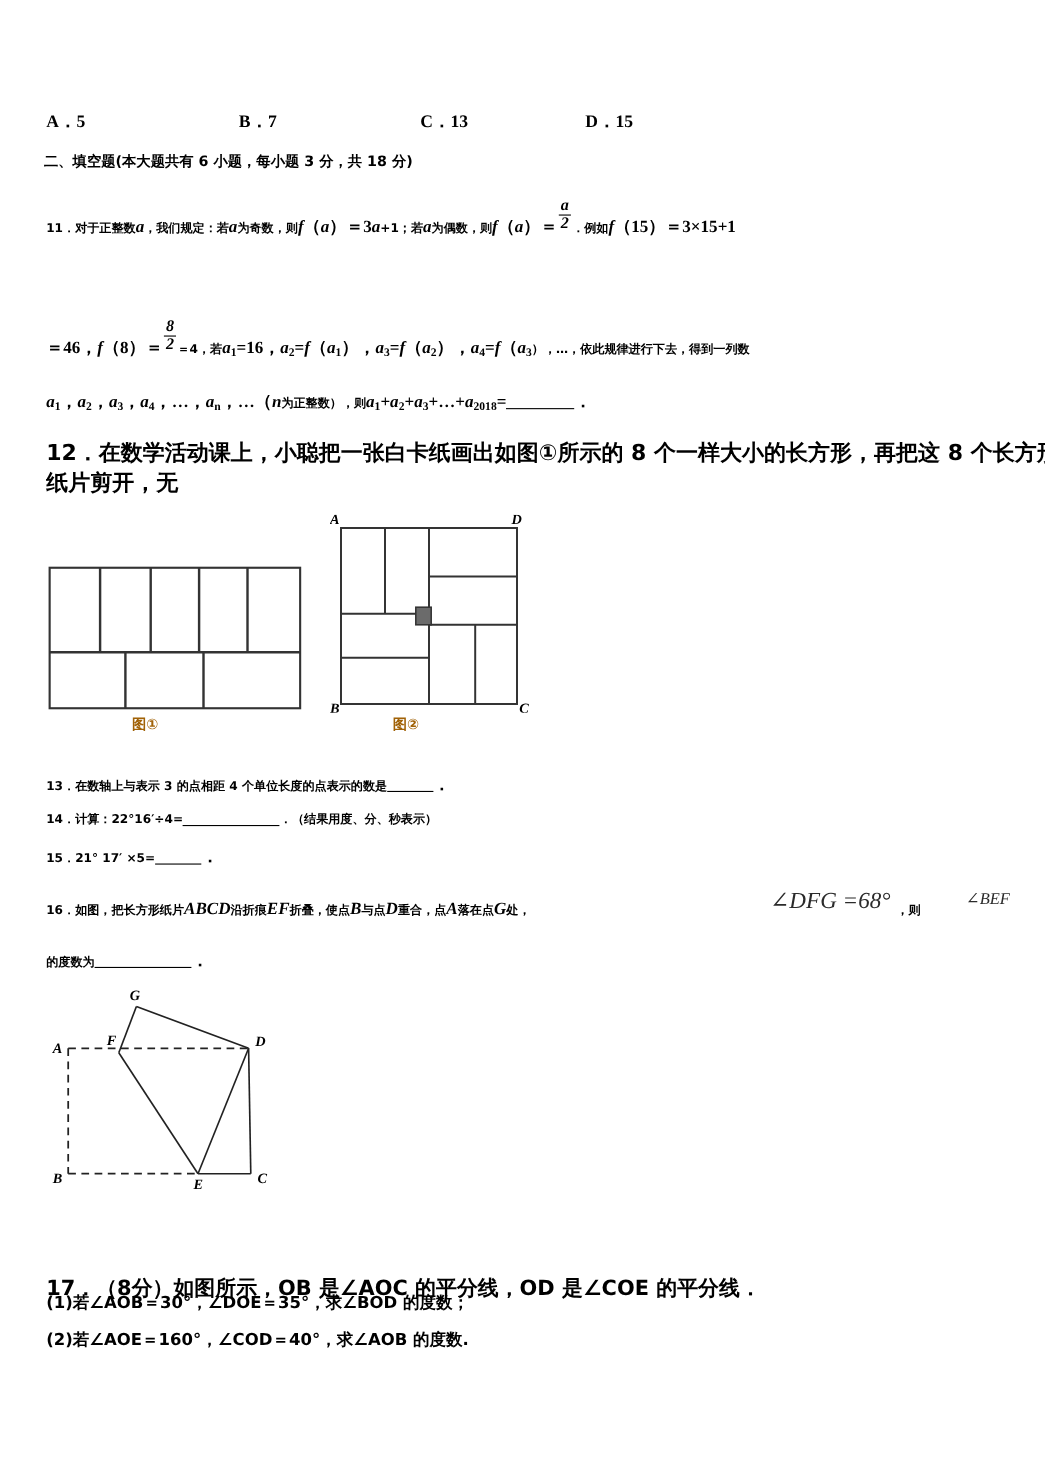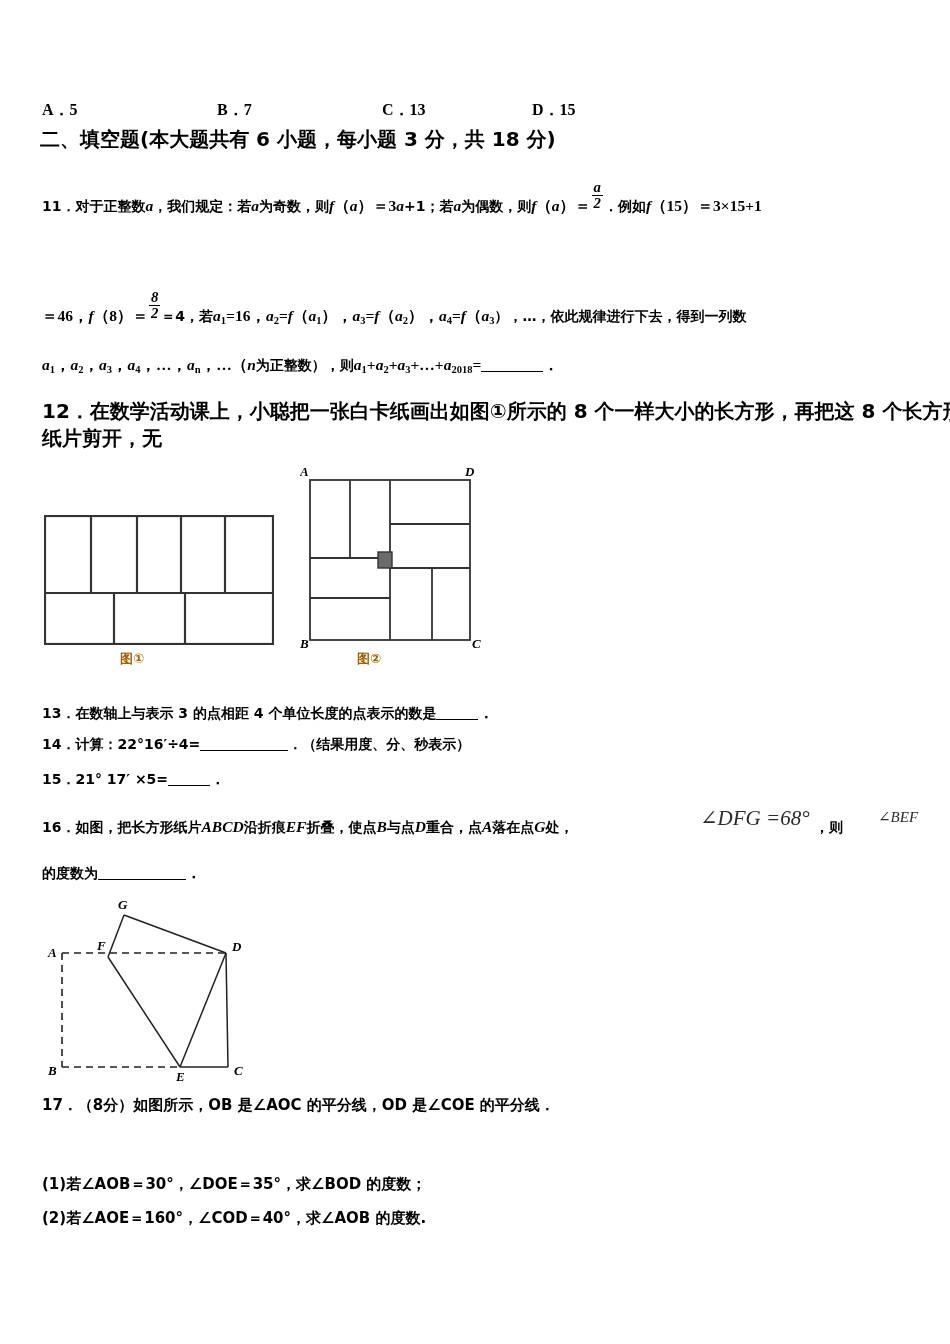--- a/index.html
+++ b/index.html
@@ -20,21 +20,21 @@
     width: 950px;
     height: 1156px;
     padding: 12px;
   }
 
   
   .abs { position: absolute; }
   .cn {
     font-family: "DejaVu Sans", "Liberation Sans", sans-serif;
     font-weight: 700;
-    font-size: 14px;
+    font-size: 11px;
   }
   .mixed {
     font-size: 15.5px;
     font-weight: 700;
     white-space: nowrap;
   }
   .it { font-style: italic; }
   .subn { font-size: 0.68em; vertical-align: -0.28em; }
 
   
@@ -111,21 +111,21 @@
       </div>
       <div class="opt" style="width:150px;">
         <span>C</span>．<span>13</span>
       </div>
       <div class="opt">
         <span>D</span>．<span>15</span>
       </div>
     </div>
   </div>
 
-  <div class="abs cn" style="left:40px; top:126px; font-size:20px;">二、填空题(本大题共有 6 小题，每小题 3 分，共 18 分)</div>
+  <div class="abs cn" style="left:40px; top:138px; font-size:13px;">二、填空题(本大题共有 6 小题，每小题 3 分，共 18 分)</div>
 
   <div class="abs mixed" style="left:42px; top:185px;">
     <span class="cn">11．对于正整数</span><span class="it">a</span><span class="cn">，我们规定：若</span><span class="it">a</span><span class="cn">为奇数，则</span><span class="it">f</span><span>（</span><span class="it">a</span><span>）＝3</span><span class="it">a</span><span class="cn">+1；若</span><span class="it">a</span><span class="cn">为偶数，则</span><span class="it">f</span><span>（</span><span class="it">a</span><span>）＝</span><span class="frac"><span class="num">a</span><span class="den">2</span></span><span class="cn">．例如</span><span class="it">f</span><span>（15）＝3×15+1</span>
   </div>
 
   <div class="abs mixed" style="left:42px; top:295px;">
     <span>＝46，</span><span class="it">f</span><span>（8）＝</span><span class="frac"><span class="num">8</span><span class="den">2</span></span><span class="cn">＝4，若</span><span class="it">a</span><span class="subn">1</span><span>=16，</span><span class="it">a</span><span class="subn">2</span><span>=</span><span class="it">f</span><span>（</span><span class="it">a</span><span class="subn">1</span><span>），</span><span class="it">a</span><span class="subn">3</span><span>=</span><span class="it">f</span><span>（</span><span class="it">a</span><span class="subn">2</span><span>），</span><span class="it">a</span><span class="subn">4</span><span>=</span><span class="it">f</span><span>（</span><span class="it">a</span><span class="subn">3</span><span class="cn">），…，依此规律进行下去，得到一列数</span>
   </div>
 
   <div class="abs mixed" style="left:42px; top:355px;">
@@ -235,17 +235,17 @@
       <text class="lbl" x="8" y="180">B</text>
       <text class="lbl" x="194" y="180">C</text>
       <text class="lbl" x="192" y="56">D</text>
       <text class="lbl" x="136" y="186">E</text>
       <text class="lbl" x="57" y="55">F</text>
       <text class="lbl" x="78" y="14">G</text>
     </svg>
   </div>
 
 
-  <div class="abs cn" style="left:42px; top:1096px; font-size:15px;">17．（8分）如图所示，OB 是∠AOC 的平分线，OD 是∠COE 的平分线．</div>
+  <div class="abs cn" style="left:42px; top:1158px; font-size:19px;">17．（8分）如图所示，OB 是∠AOC 的平分线，OD 是∠COE 的平分线．</div>
   <div class="abs cn" style="left:42px; top:1175px; font-size:15px;">(1)若∠AOB＝30°，∠DOE＝35°，求∠BOD 的度数；</div>
   <div class="abs cn" style="left:42px; top:1209px; font-size:15px;">(2)若∠AOE＝160°，∠COD＝40°，求∠AOB 的度数.</div>
 
 </div>
 
 </body></html>

